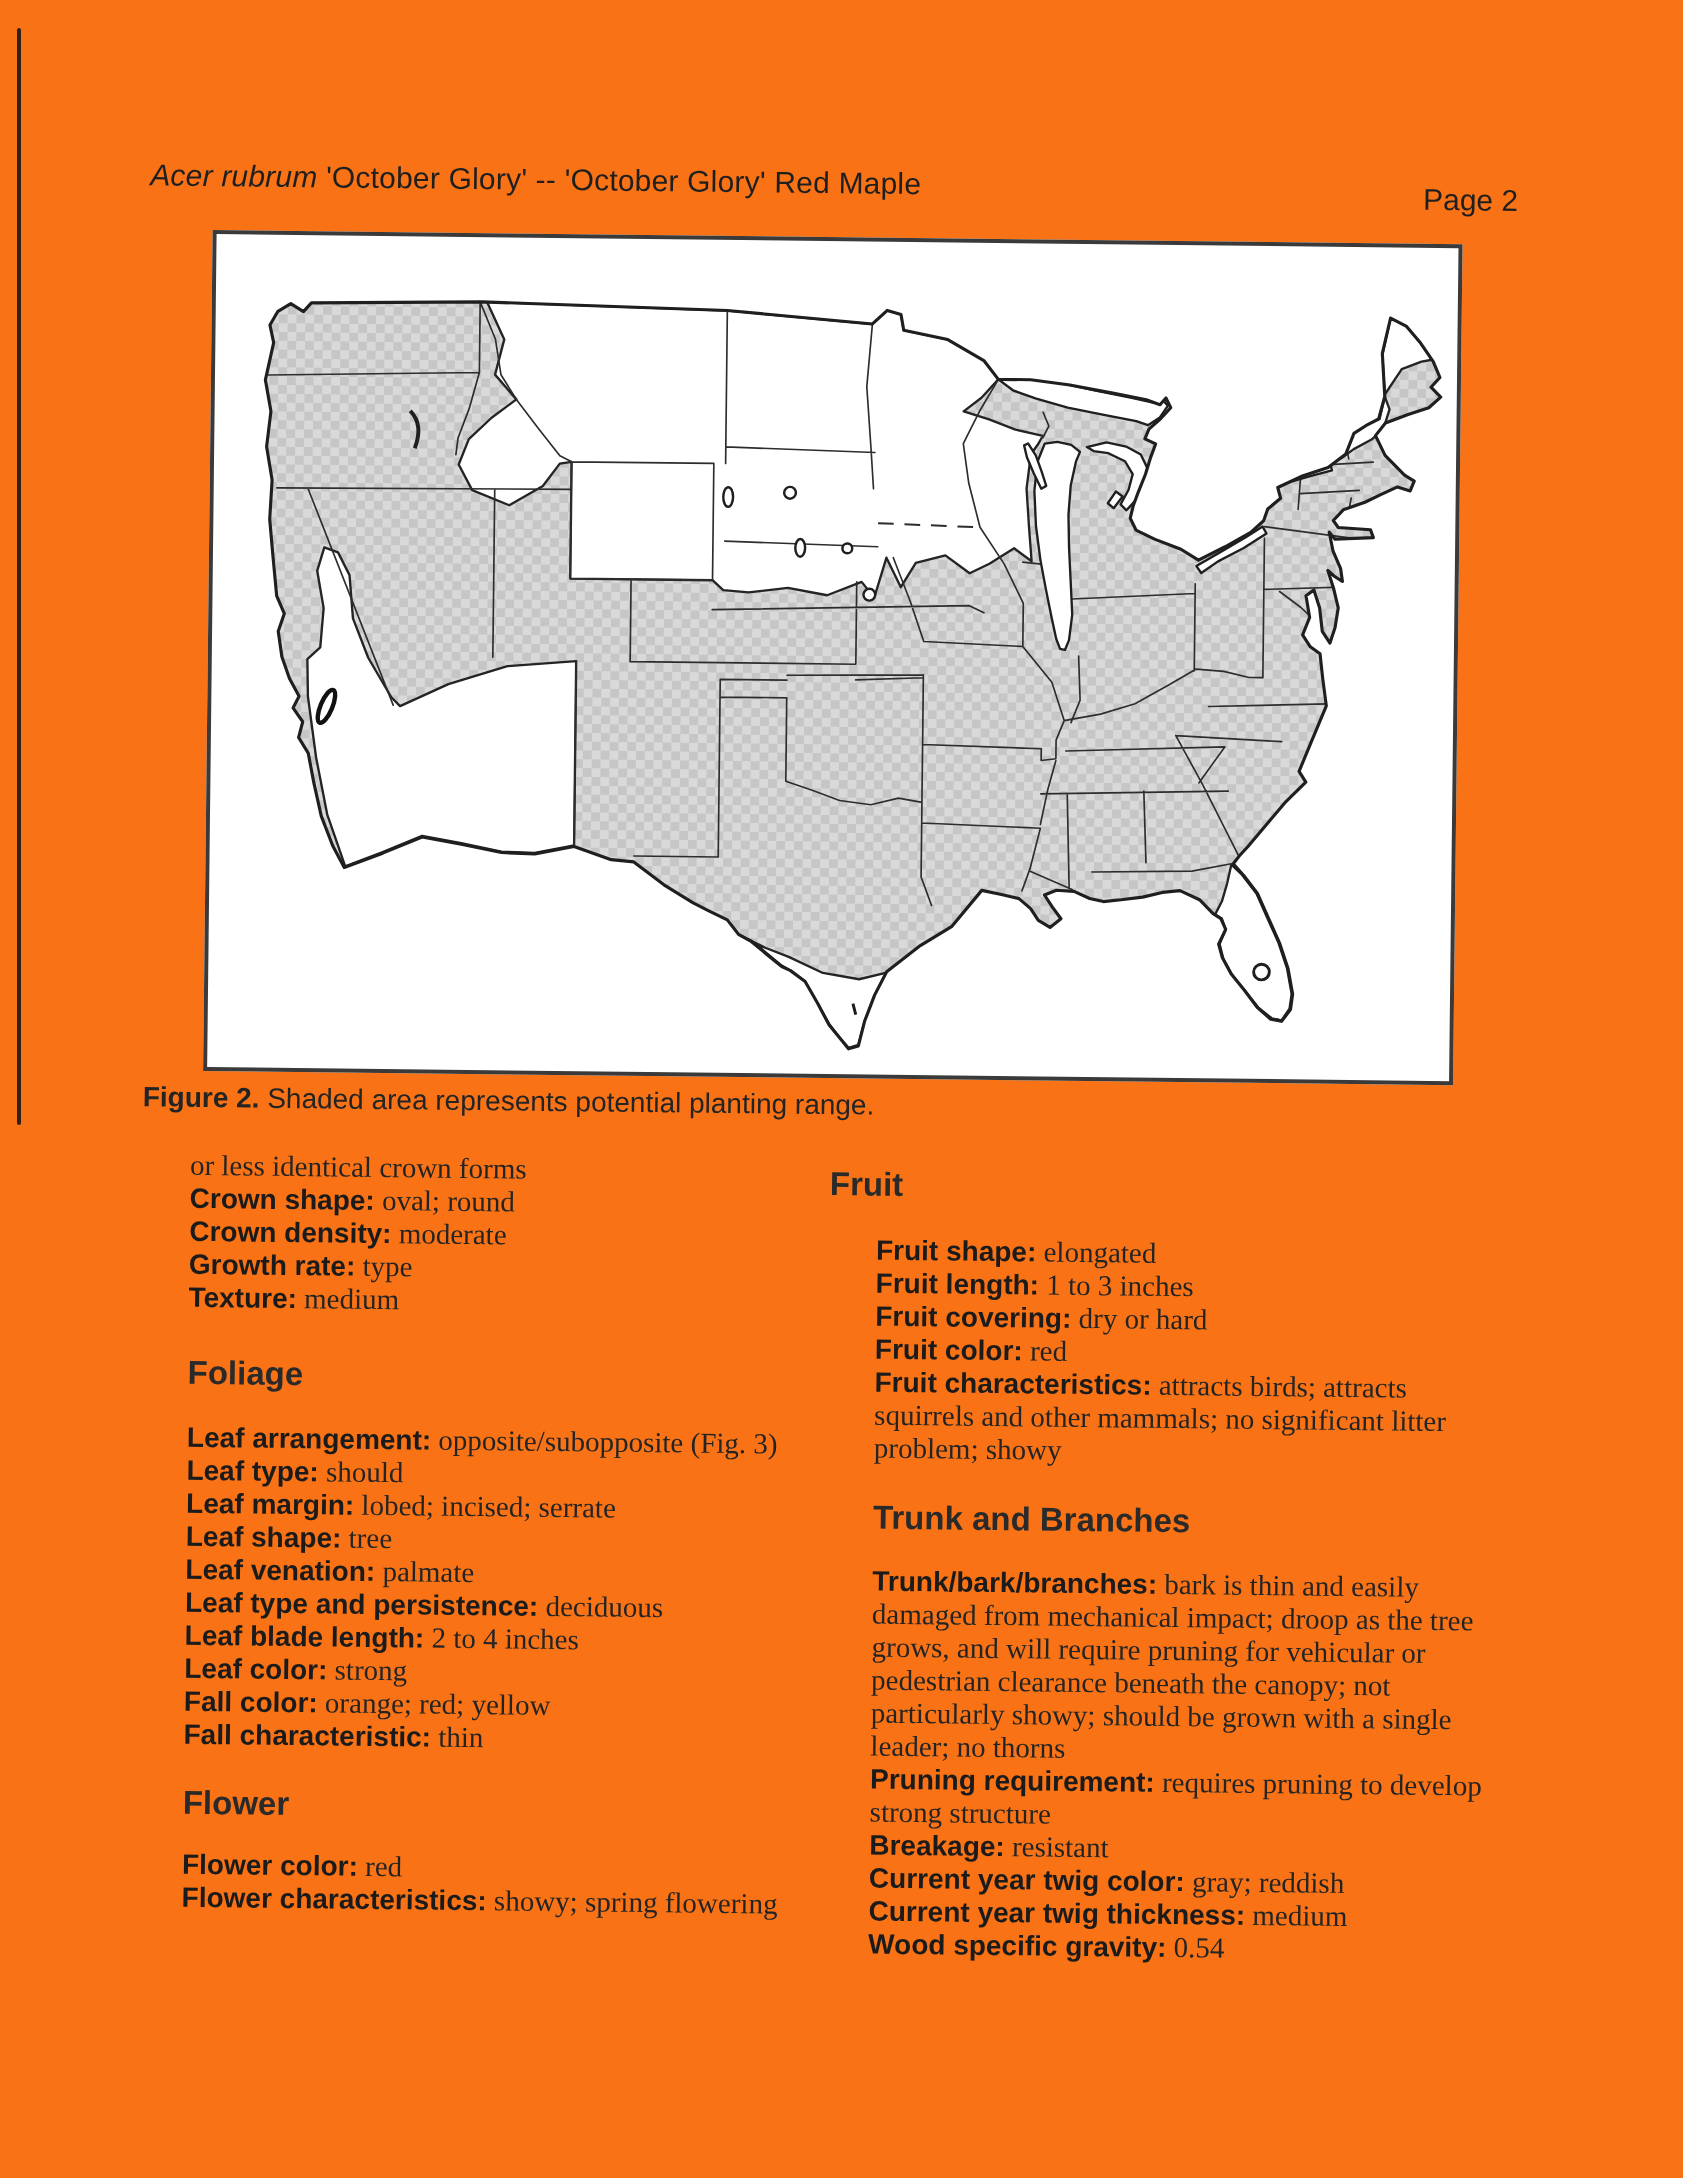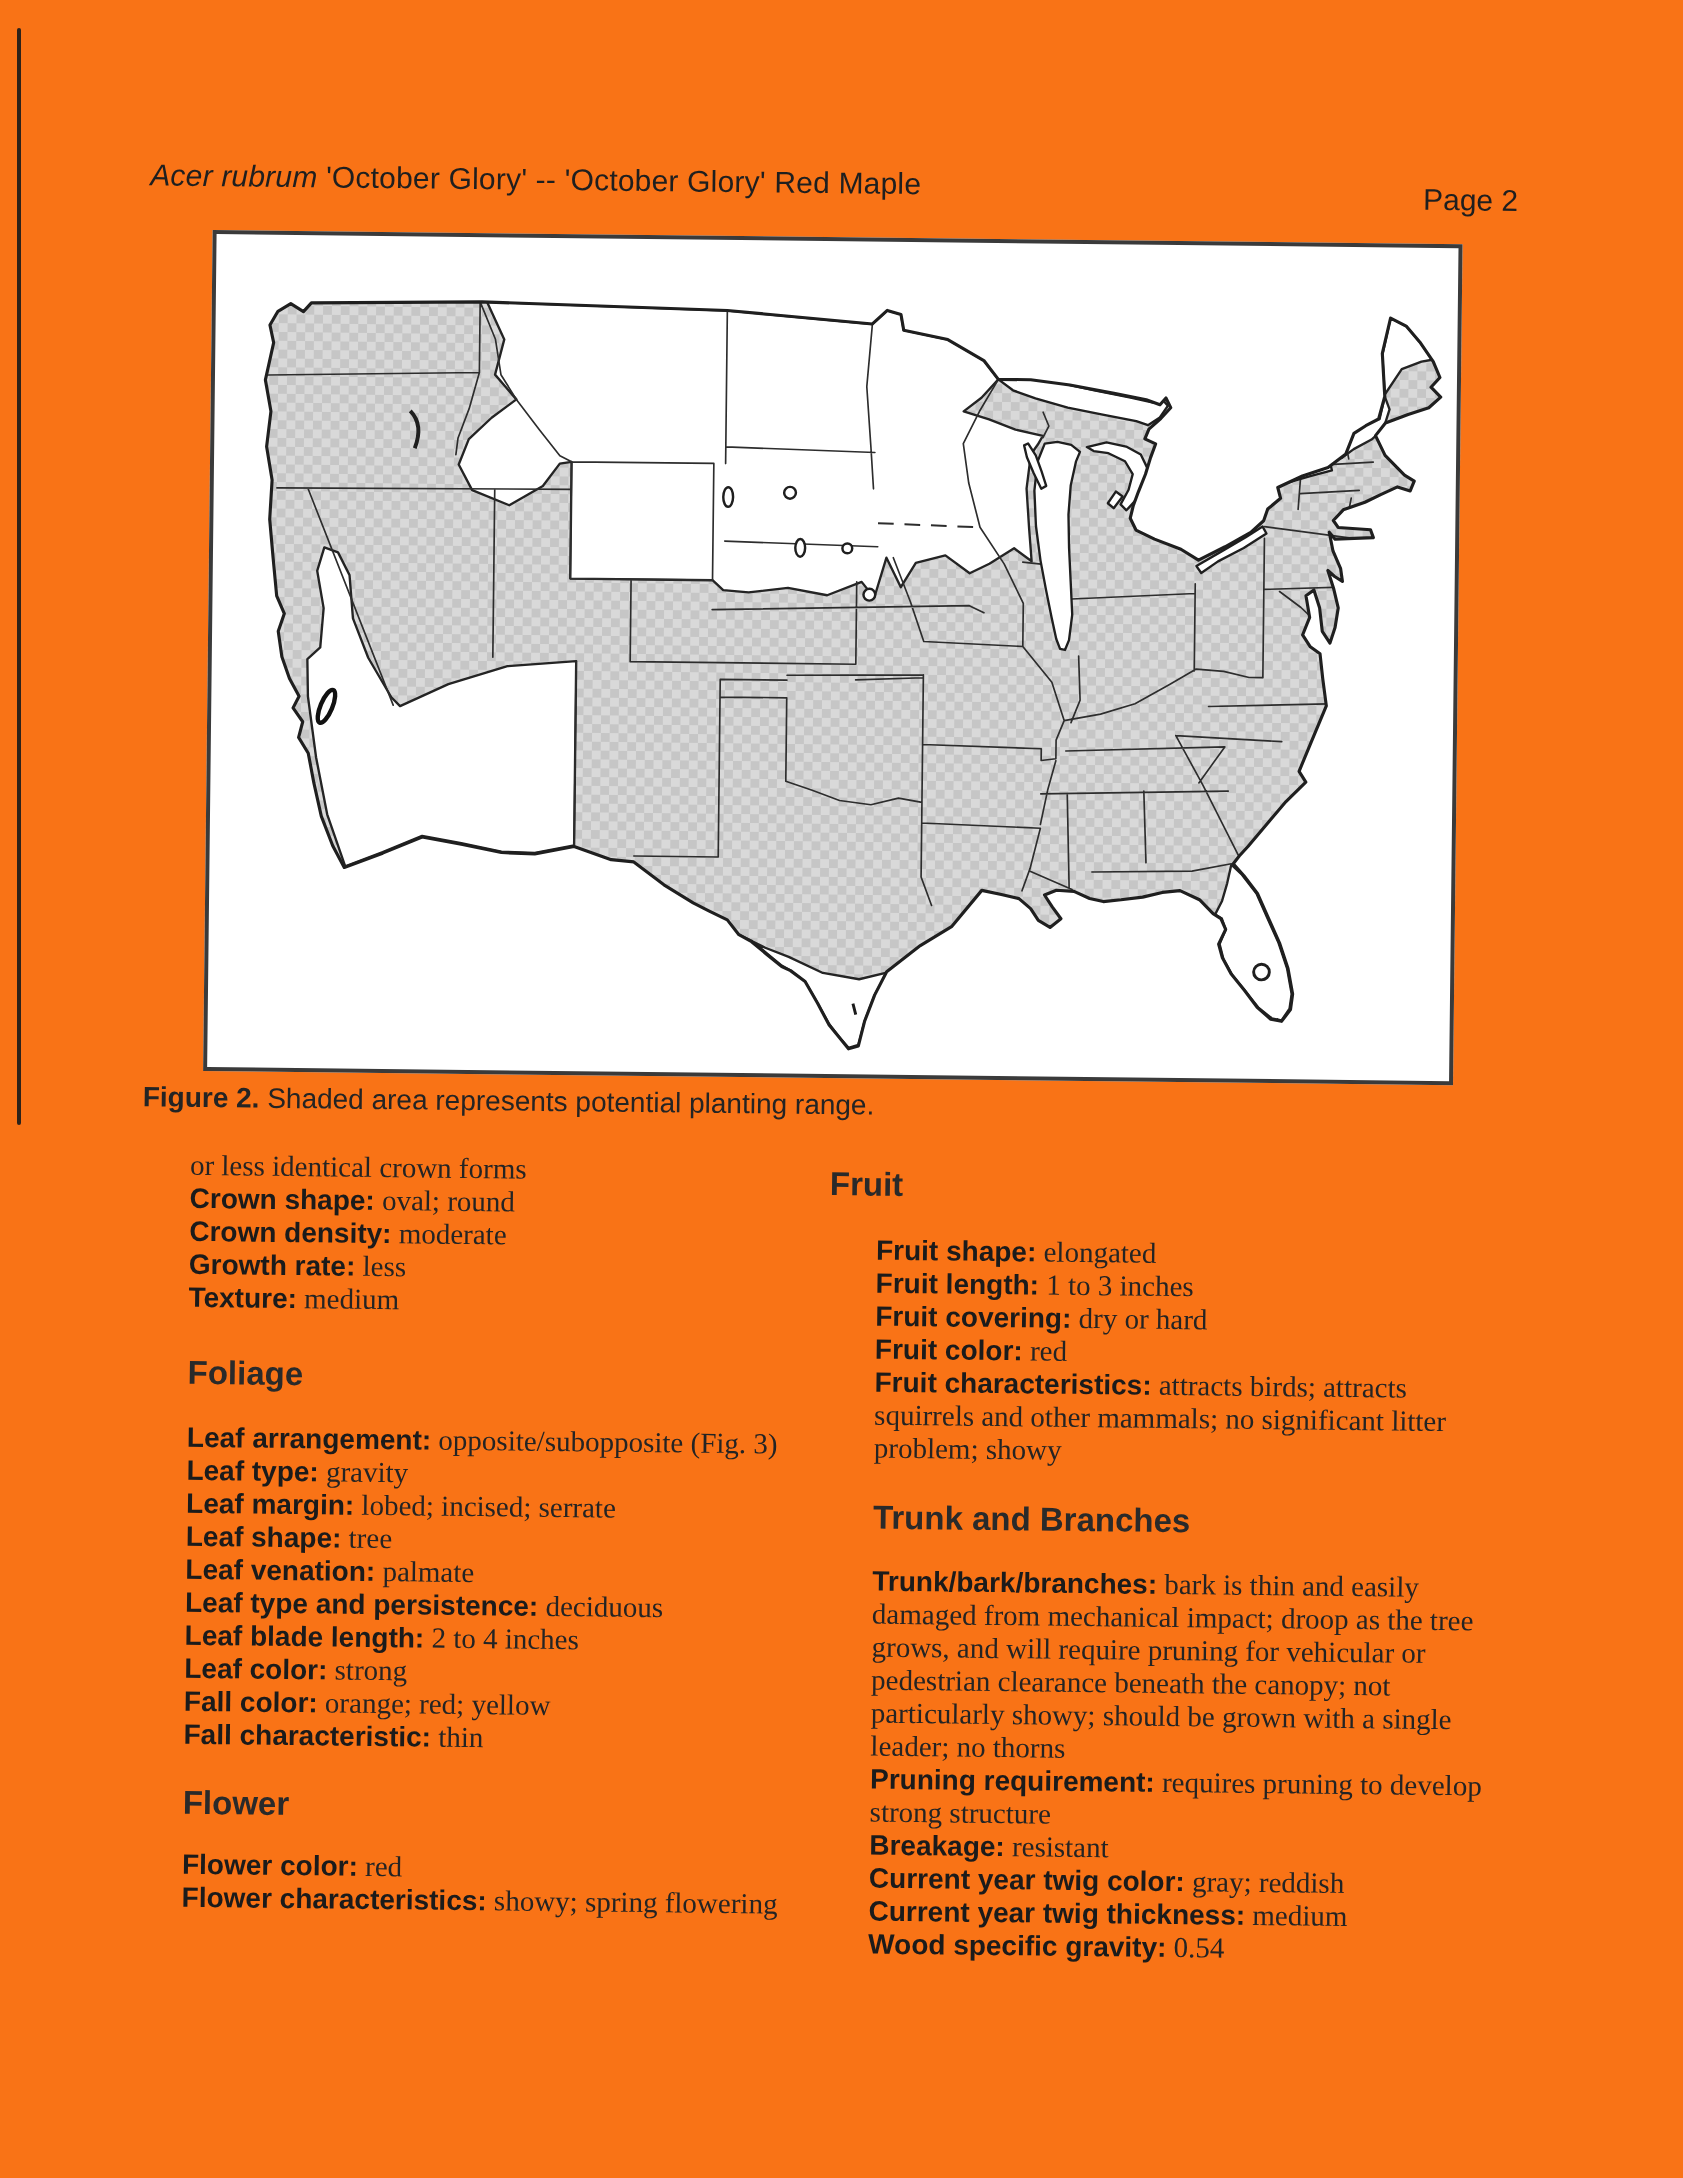--- a/index.html
+++ b/index.html
@@ -121,29 +121,29 @@
         <path fill="none" stroke="#1f1f1f" stroke-width="3.2" stroke-linejoin="round" d="M 62,78 L 75,70 L 88,78 L 96,69 L 270,66 L 520,72 L 668,84 L 683,70 L 697,74 L 700,90 L 745,99 L 782,120 L 797,139 L 830,139 L 870,144 L 915,152 L 948,158 L 962,163 L 968,156 L 973,166 L 963,177 L 951,188 L 947,198 L 958,203 L 953,217 L 948,234 L 941,252 L 936,266 L 933,279 L 939,291 L 958,300 L 985,310 L 1003,321 L 1030,307 L 1056,292 L 1069,280 L 1073,268 L 1086,257 L 1083,246 L 1108,234 L 1134,225 L 1152,211 L 1160,190 L 1172,182 L 1185,175 L 1191,152 L 1188,108 L 1196,72 L 1212,80 L 1226,96 L 1240,116 L 1247,132 L 1238,142 L 1248,152 L 1236,163 L 1215,170 L 1192,179 L 1182,192 L 1192,212 L 1212,232 L 1222,238 L 1218,248 L 1205,244 L 1188,252 L 1172,260 L 1150,268 L 1140,279 L 1145,286 L 1178,288 L 1181,296 L 1142,298 L 1136,291 L 1140,310 L 1148,328 L 1150,341 L 1142,336 L 1135,330 L 1141,348 L 1146,368 L 1143,388 L 1138,404 L 1130,392 L 1127,368 L 1121,350 L 1113,356 L 1117,378 L 1110,396 L 1118,408 L 1128,415 L 1131,440 L 1135,468 L 1120,505 L 1108,535 L 1115,546 L 1095,566 L 1075,590 L 1057,612 L 1048,622 L 1042,630 L 1053,642 L 1067,660 L 1078,684 L 1090,710 L 1099,736 L 1104,762 L 1102,778 L 1093,790 L 1082,788 L 1068,776 L 1055,759 L 1041,742 L 1032,726 L 1028,712 L 1035,697 L 1030,686 L 1022,681 L 1008,667 L 988,658 L 970,660 L 950,665 L 928,668 L 910,670 L 896,667 L 880,660 L 862,659 L 850,664 L 858,676 L 867,688 L 856,697 L 844,690 L 836,678 L 824,668 L 806,664 L 786,660 L 756,697 L 724,717 L 690,744 L 678,768 L 668,795 L 662,820 L 652,823 L 643,812 L 632,799 L 620,777 L 607,755 L 592,744 L 583,740 L 568,728 L 552,715 L 539,708 L 527,693 L 508,684 L 492,676 L 462,658 L 431,635 L 408,633 L 370,620 L 330,628 L 296,627 L 255,619 L 215,612 L 175,629 L 136,644 L 124,622 L 112,592 L 104,558 L 98,528 L 88,512 L 92,496 L 82,482 L 88,470 L 78,452 L 70,430 L 66,404 L 72,386 L 64,368 L 60,330 L 56,290 L 58,250 L 52,216 L 56,180 L 50,148 L 58,110 L 54,92 Z"></path>
       </svg>
     </div>
 
     <div class="caption"><span class="cb">Figure 2.</span><span> Shaded area represents potential planting range.</span></div>
 
     <div class="blk" style="left:201px;top:1150px;width:693px">
       <div class="cont">or less identical crown forms</div>
       <div class="item"><span class="lbl">Crown shape:</span><span> oval; round</span></div>
       <div class="item"><span class="lbl">Crown density:</span><span> moderate</span></div>
-      <div class="item"><span class="lbl">Growth rate:</span><span> less</span></div>
+      <div class="item"><span class="lbl">Growth rate:</span><span> type</span></div>
       <div class="item"><span class="lbl">Texture:</span><span> medium</span></div>
     </div>
 
     <div class="heading" style="left:201px;top:1356px">Foliage</div>
 
     <div class="blk" style="left:201px;top:1422px;width:693px">
       <div class="item"><span class="lbl">Leaf arrangement:</span><span> opposite/subopposite (Fig. 3)</span></div>
-      <div class="item"><span class="lbl">Leaf type:</span><span> gravity</span></div>
+      <div class="item"><span class="lbl">Leaf type:</span><span> should</span></div>
       <div class="item"><span class="lbl">Leaf margin:</span><span> lobed; incised; serrate</span></div>
       <div class="item"><span class="lbl">Leaf shape:</span><span> tree</span></div>
       <div class="item"><span class="lbl">Leaf venation:</span><span> palmate</span></div>
       <div class="item"><span class="lbl">Leaf type and persistence:</span><span> deciduous</span></div>
       <div class="item"><span class="lbl">Leaf blade length:</span><span> 2 to 4 inches</span></div>
       <div class="item"><span class="lbl">Leaf color:</span><span> strong</span></div>
       <div class="item"><span class="lbl">Fall color:</span><span> orange; red; yellow</span></div>
       <div class="item"><span class="lbl">Fall characteristic:</span><span> thin</span></div>
     </div>
 

